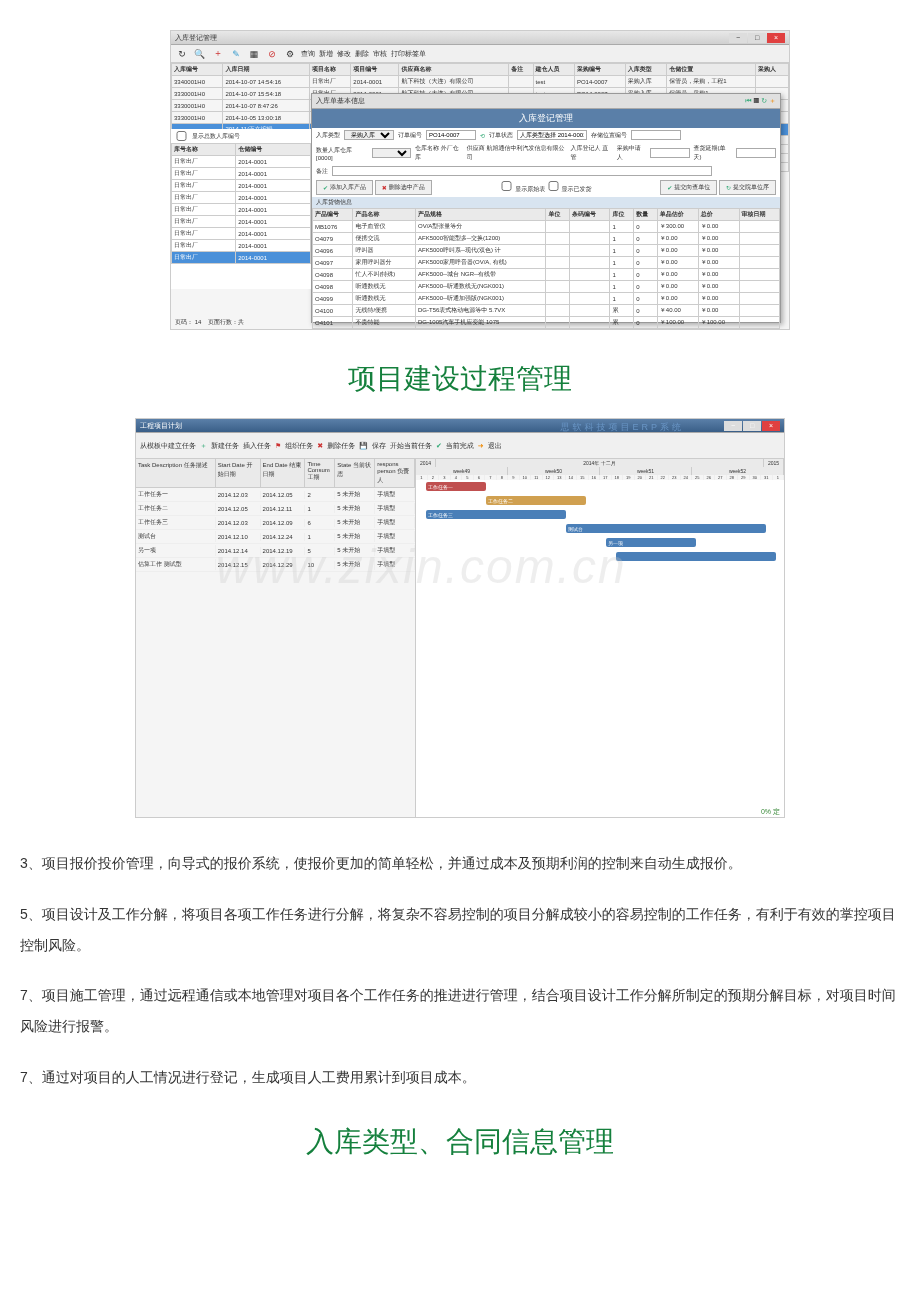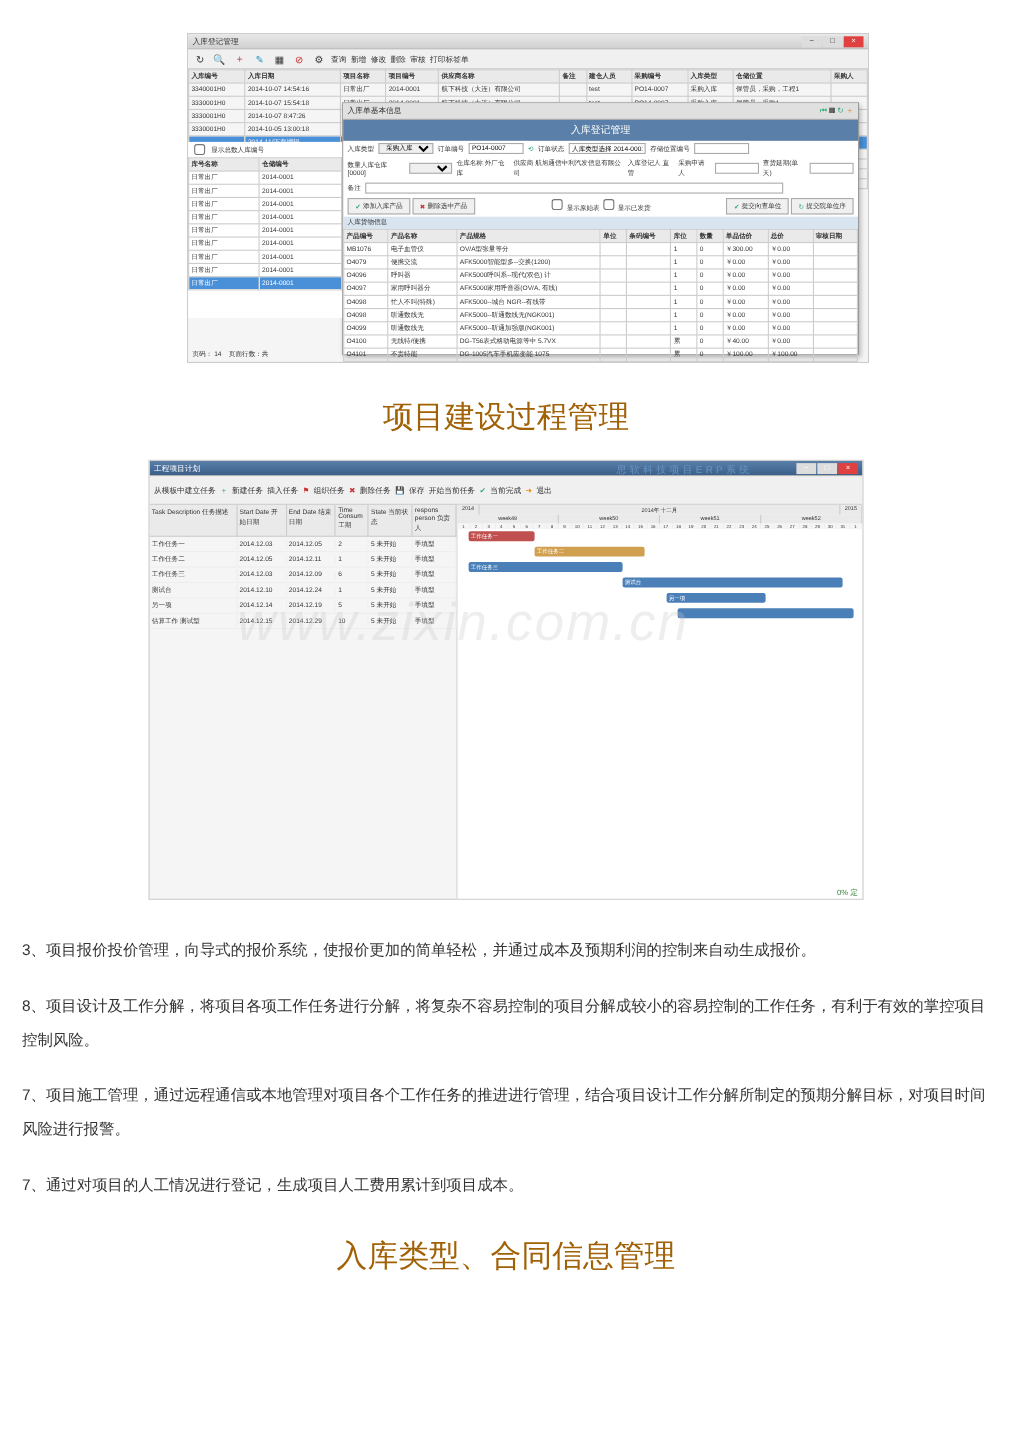--- a/index.html
+++ b/index.html
@@ -117,21 +117,21 @@
       font-size: 6px;
       height: 10px;
       border: 1px solid #aaa;
       padding: 0 2px;
     }
     .section-heading {
       text-align: center;
       font-size: 28px;
       font-weight: normal;
       margin: 30px 0 20px;
-      color: #a16207;
+      color: #15803d;
     }
     .body-text {
       font-size: 14px;
       line-height: 2.2;
       margin: 20px 0;
       color: #333;
     }
     .gantt-area {
       display: flex;
       font-size: 7px;
@@ -825,17 +825,17 @@
           <div class="gantt-bar" style="top: 72px; left: 200px; width: 160px; background: rgb(74, 127, 184);"></div>
         </div>
     </div>
   </div>
 
   <div class="watermark">www.zixin.com.cn</div>
   <div class="bottom-status">0% 定</div>
 </div>
 
 <p class="body-text text">3、项目报价投价管理，向导式的报价系统，使报价更加的简单轻松，并通过成本及预期利润的控制来自动生成报价。</p>
-<p class="body-text text">8、项目设计及工作分解，将项目各项工作任务进行分解，将复杂不容易控制的项目分解成较小的容易控制的工作任务，有利于有效的掌控项目控制风险。</p>
+<p class="body-text text">5、项目设计及工作分解，将项目各项工作任务进行分解，将复杂不容易控制的项目分解成较小的容易控制的工作任务，有利于有效的掌控项目控制风险。</p>
 <p class="body-text text">7、项目施工管理，通过远程通信或本地管理对项目各个工作任务的推进进行管理，结合项目设计工作分解所制定的预期分解目标，对项目时间风险进行报警。</p>
 <p class="body-text text">7、通过对项目的人工情况进行登记，生成项目人工费用累计到项目成本。</p>
 
 <h2 class="section-heading">入库类型、合同信息管理</h2>
 
 </body></html>

